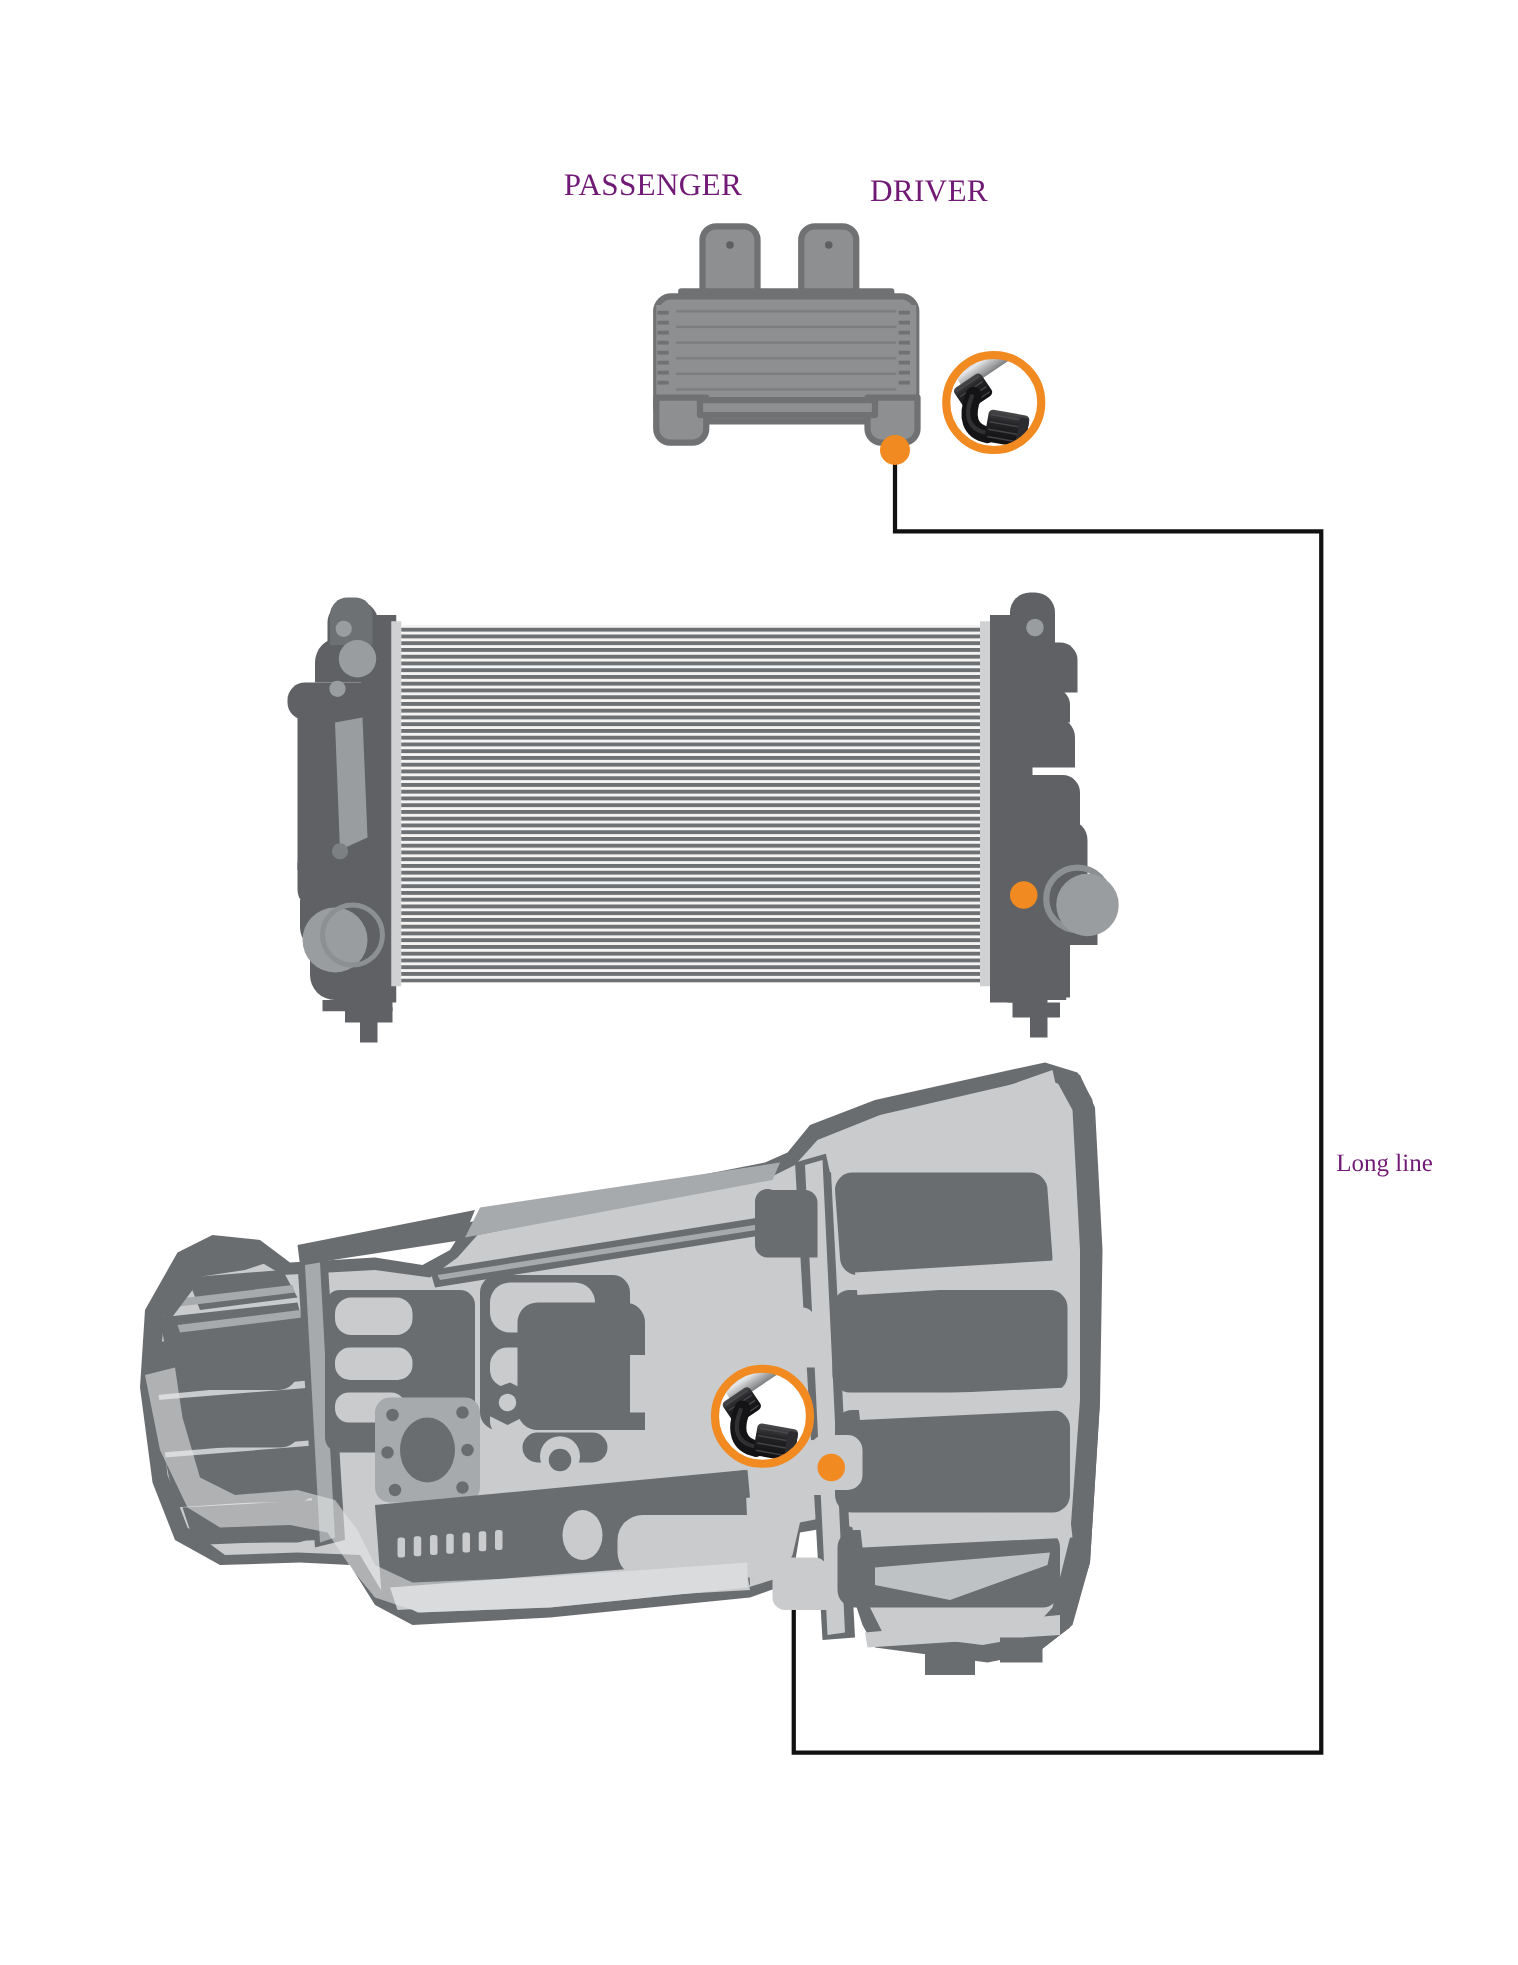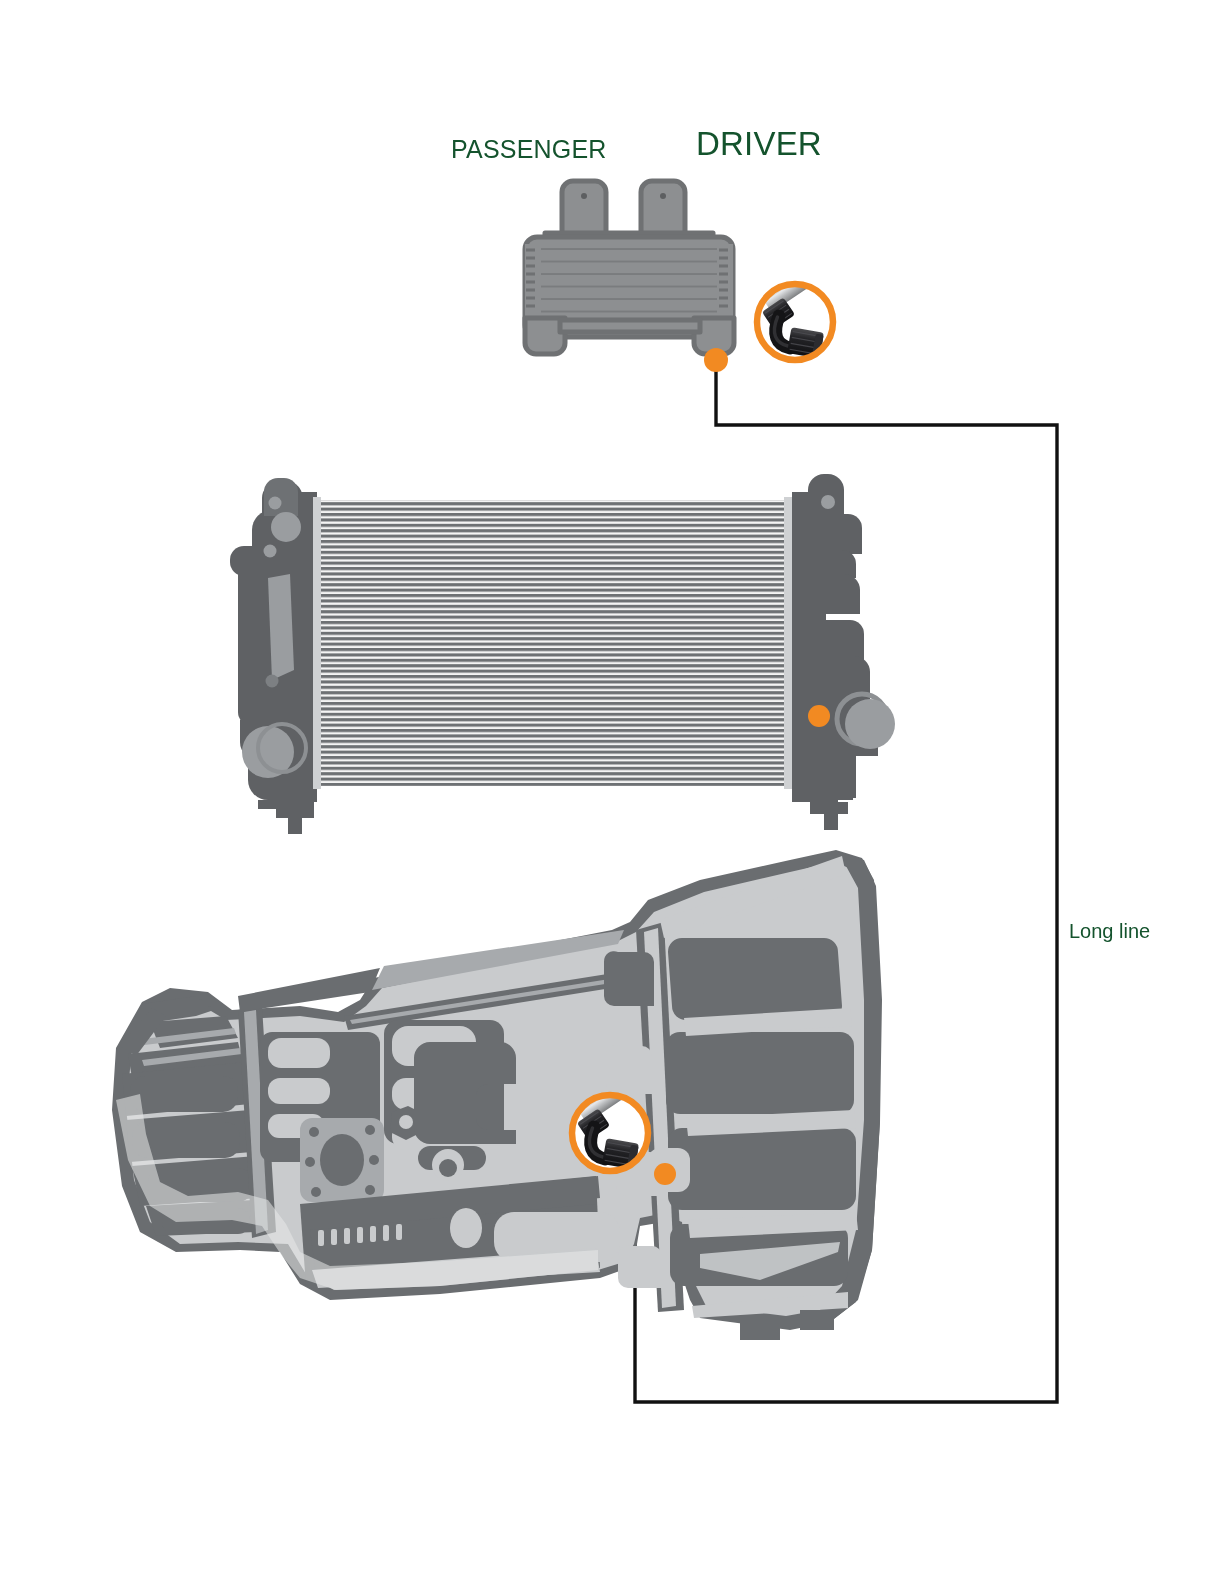--- a/index.html
+++ b/index.html
@@ -21,35 +21,35 @@
   svg.stage {
     position: absolute;
     top: 0;
     left: 0;
     width: 1214px;
     height: 1572px;
     display: block;
   }
   .lbl {
     position: absolute;
-    color: #14532d;
-    font-family: Liberation Sans, sans-serif;
+    color: #701a75;
+    font-family: Liberation Serif, serif;
     white-space: nowrap;
     user-select: none;
   }
   #label-passenger {
     left: 451px;
     top: 135px;
     font-size: 25px;
     letter-spacing: 0.2px;
   }
   #label-driver {
     left: 696px;
-    top: 125px;
-    font-size: 33px;
+    top: 140px;
+    font-size: 25px;
     letter-spacing: 0.2px;
   }
   #label-long-line {
     left: 1069px;
     top: 920px;
     font-size: 20px;
   }
 </style>
 </head>
 <body>

